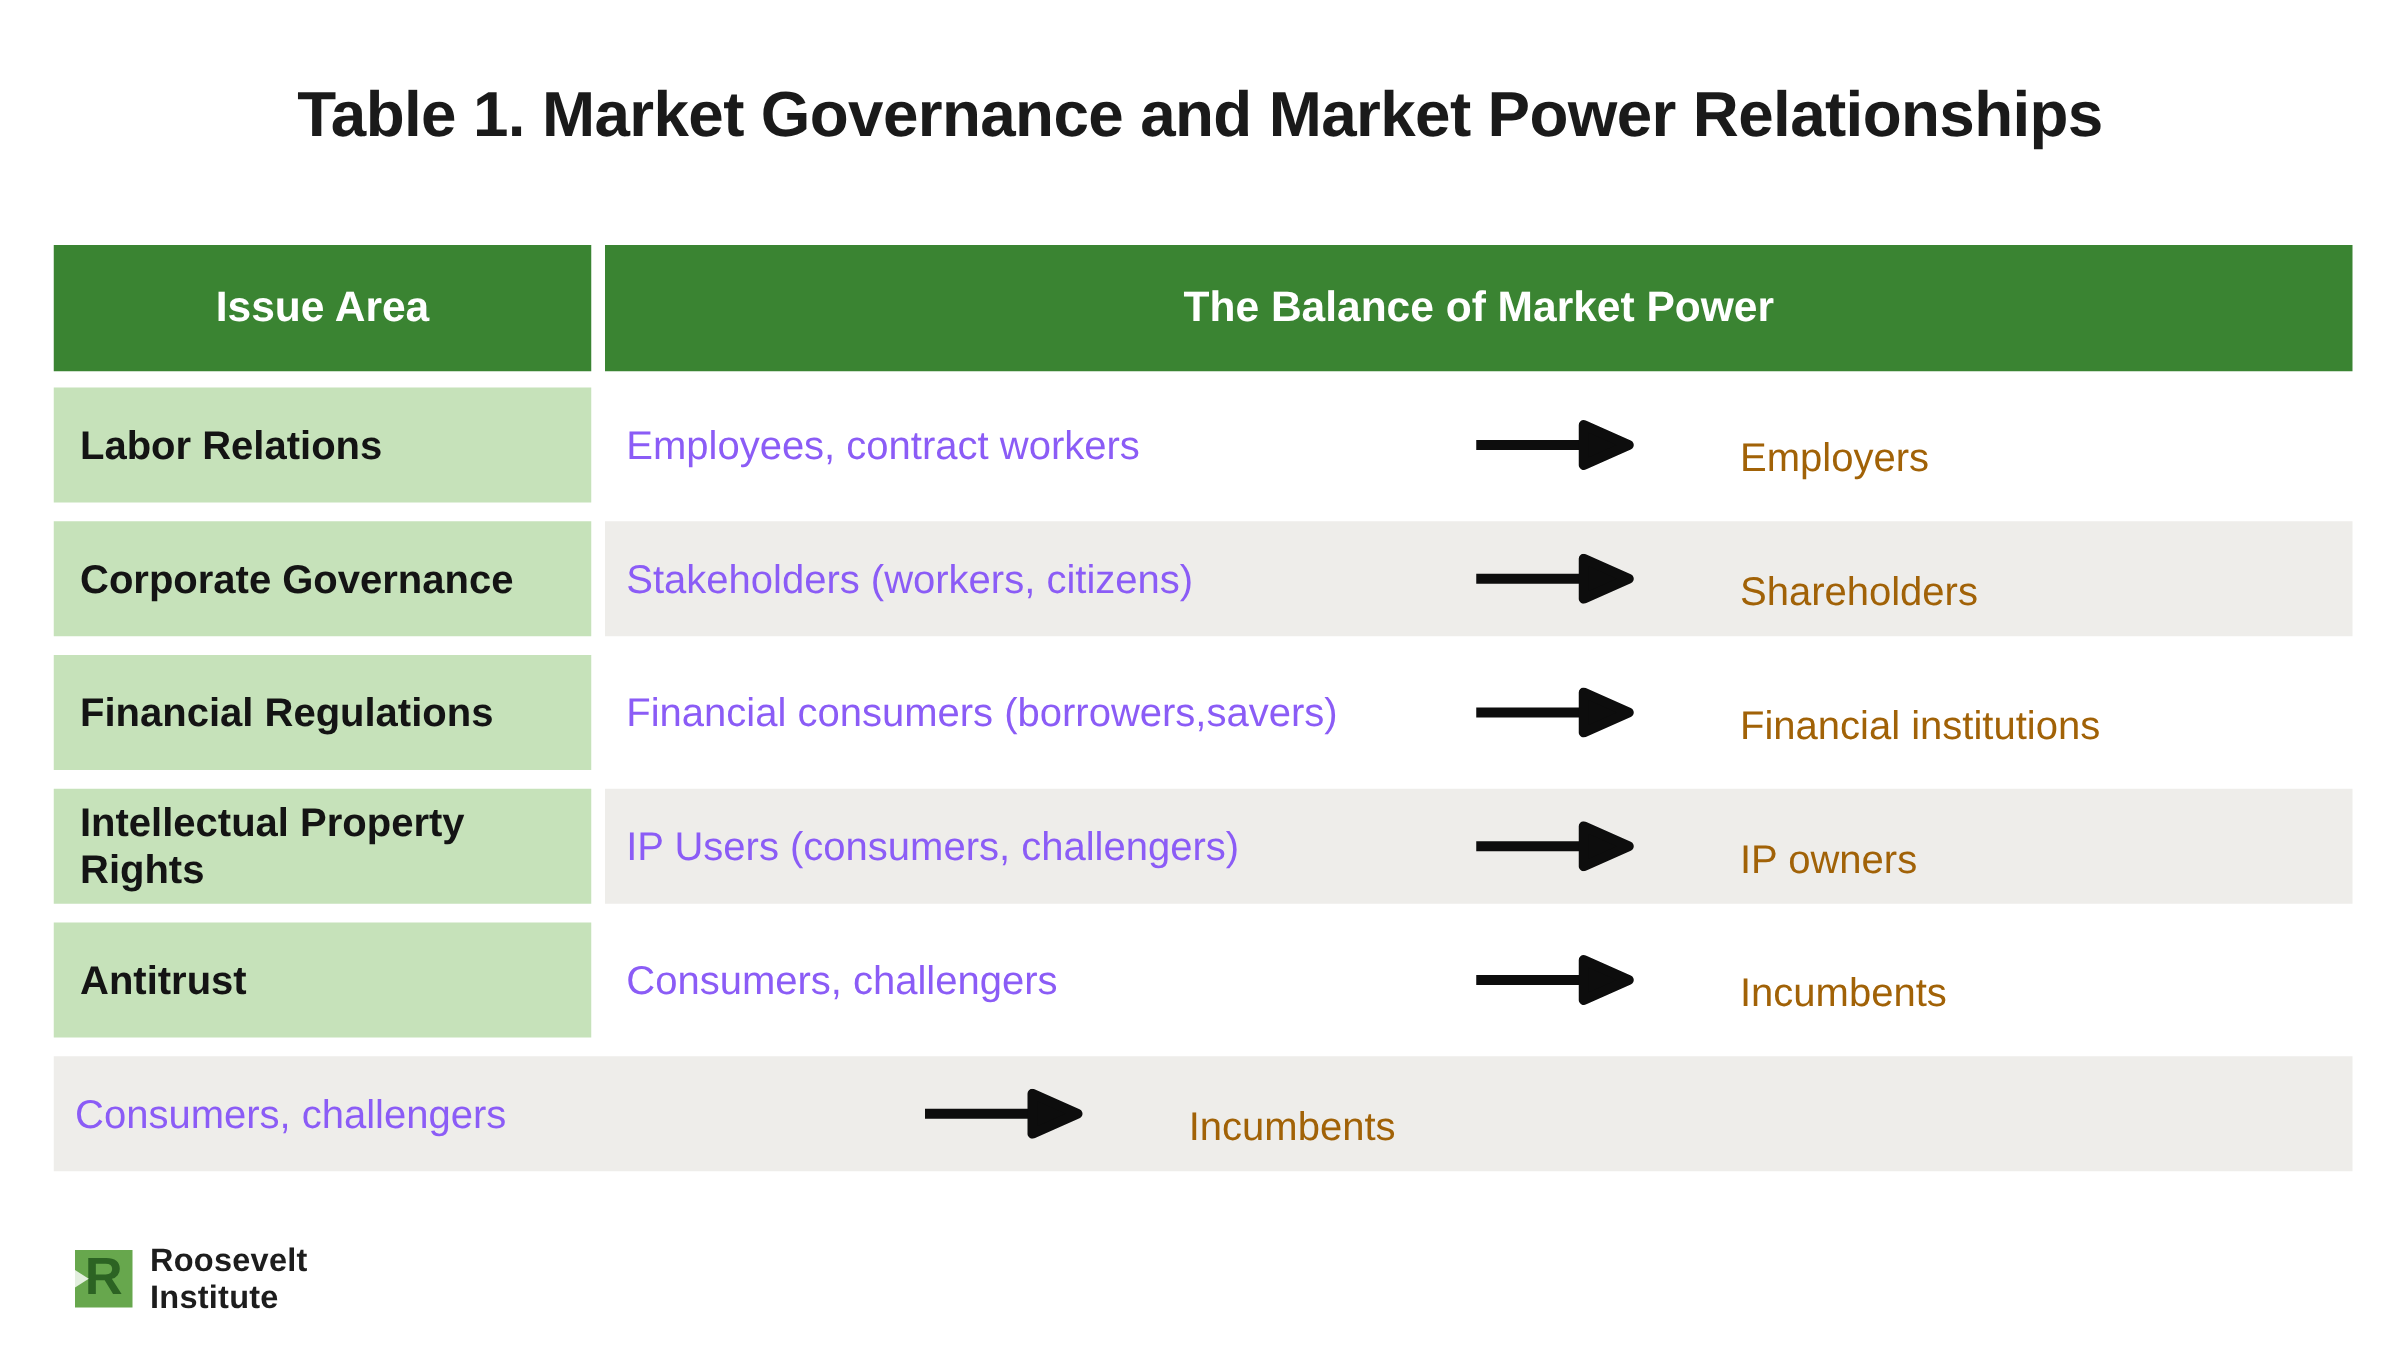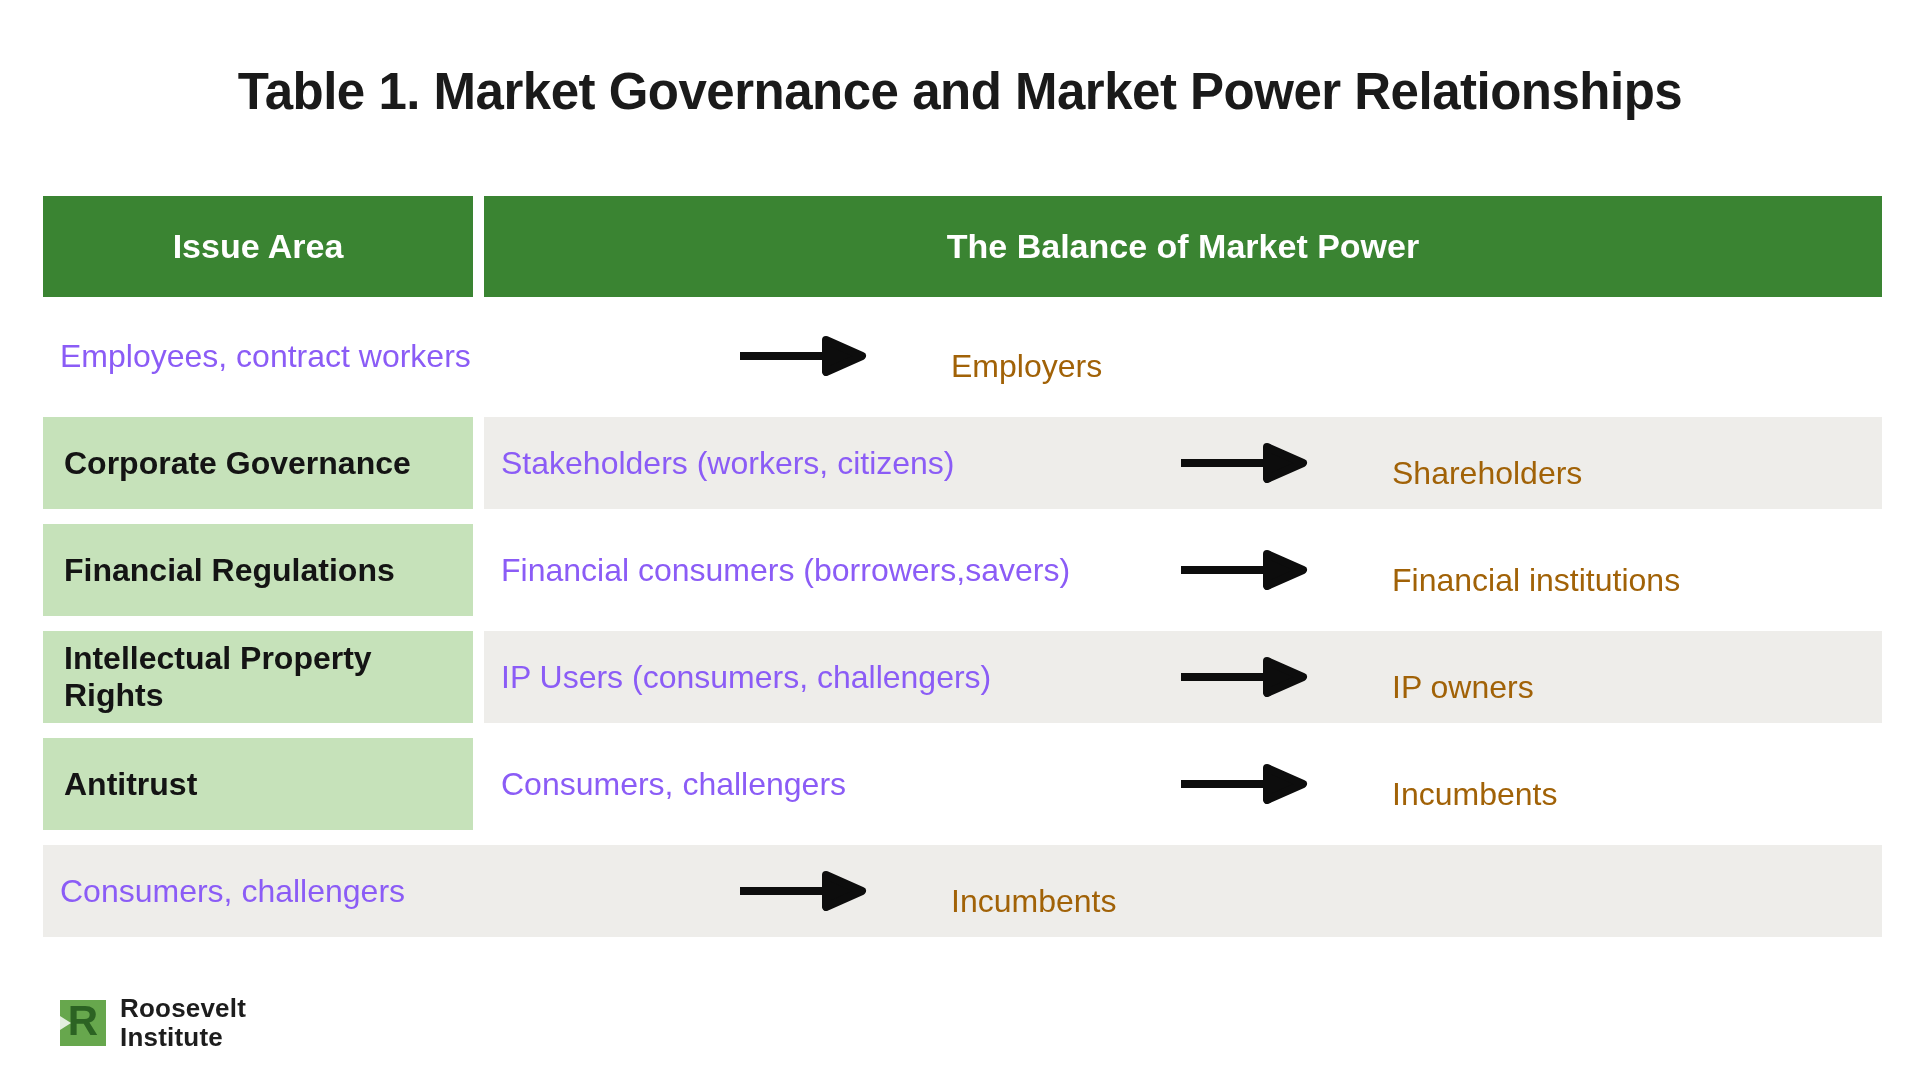--- a/index.html
+++ b/index.html
@@ -143,20 +143,21 @@
 
 <h1 class="title">Table 1. Market Governance and Market Power Relationships</h1>
 
 <div class="table">
   <div class="header-row">
     <div class="cell-left hcell">Issue Area</div>
     <div class="cell-right hcell">The Balance of Market Power</div>
   </div>
   <div id="rows">
   <div class="row row-white">
+    <div class="cell-left">Labor Relations</div>
     <div class="cell-right">
       <span class="mid">Employees, contract workers</span>
       <svg class="arrow" viewBox="0 0 132 40" xmlns="http://www.w3.org/2000/svg">
         <path d="M4 20 H97" stroke="#0d0d0d" stroke-width="8" fill="none"></path>
         <polygon points="90,4 126,20 90,36" fill="#0d0d0d" stroke="#0d0d0d" stroke-width="8" stroke-linejoin="round"></polygon>
       </svg>
       <span class="rightv">Employers</span>
     </div>
   </div>
 

